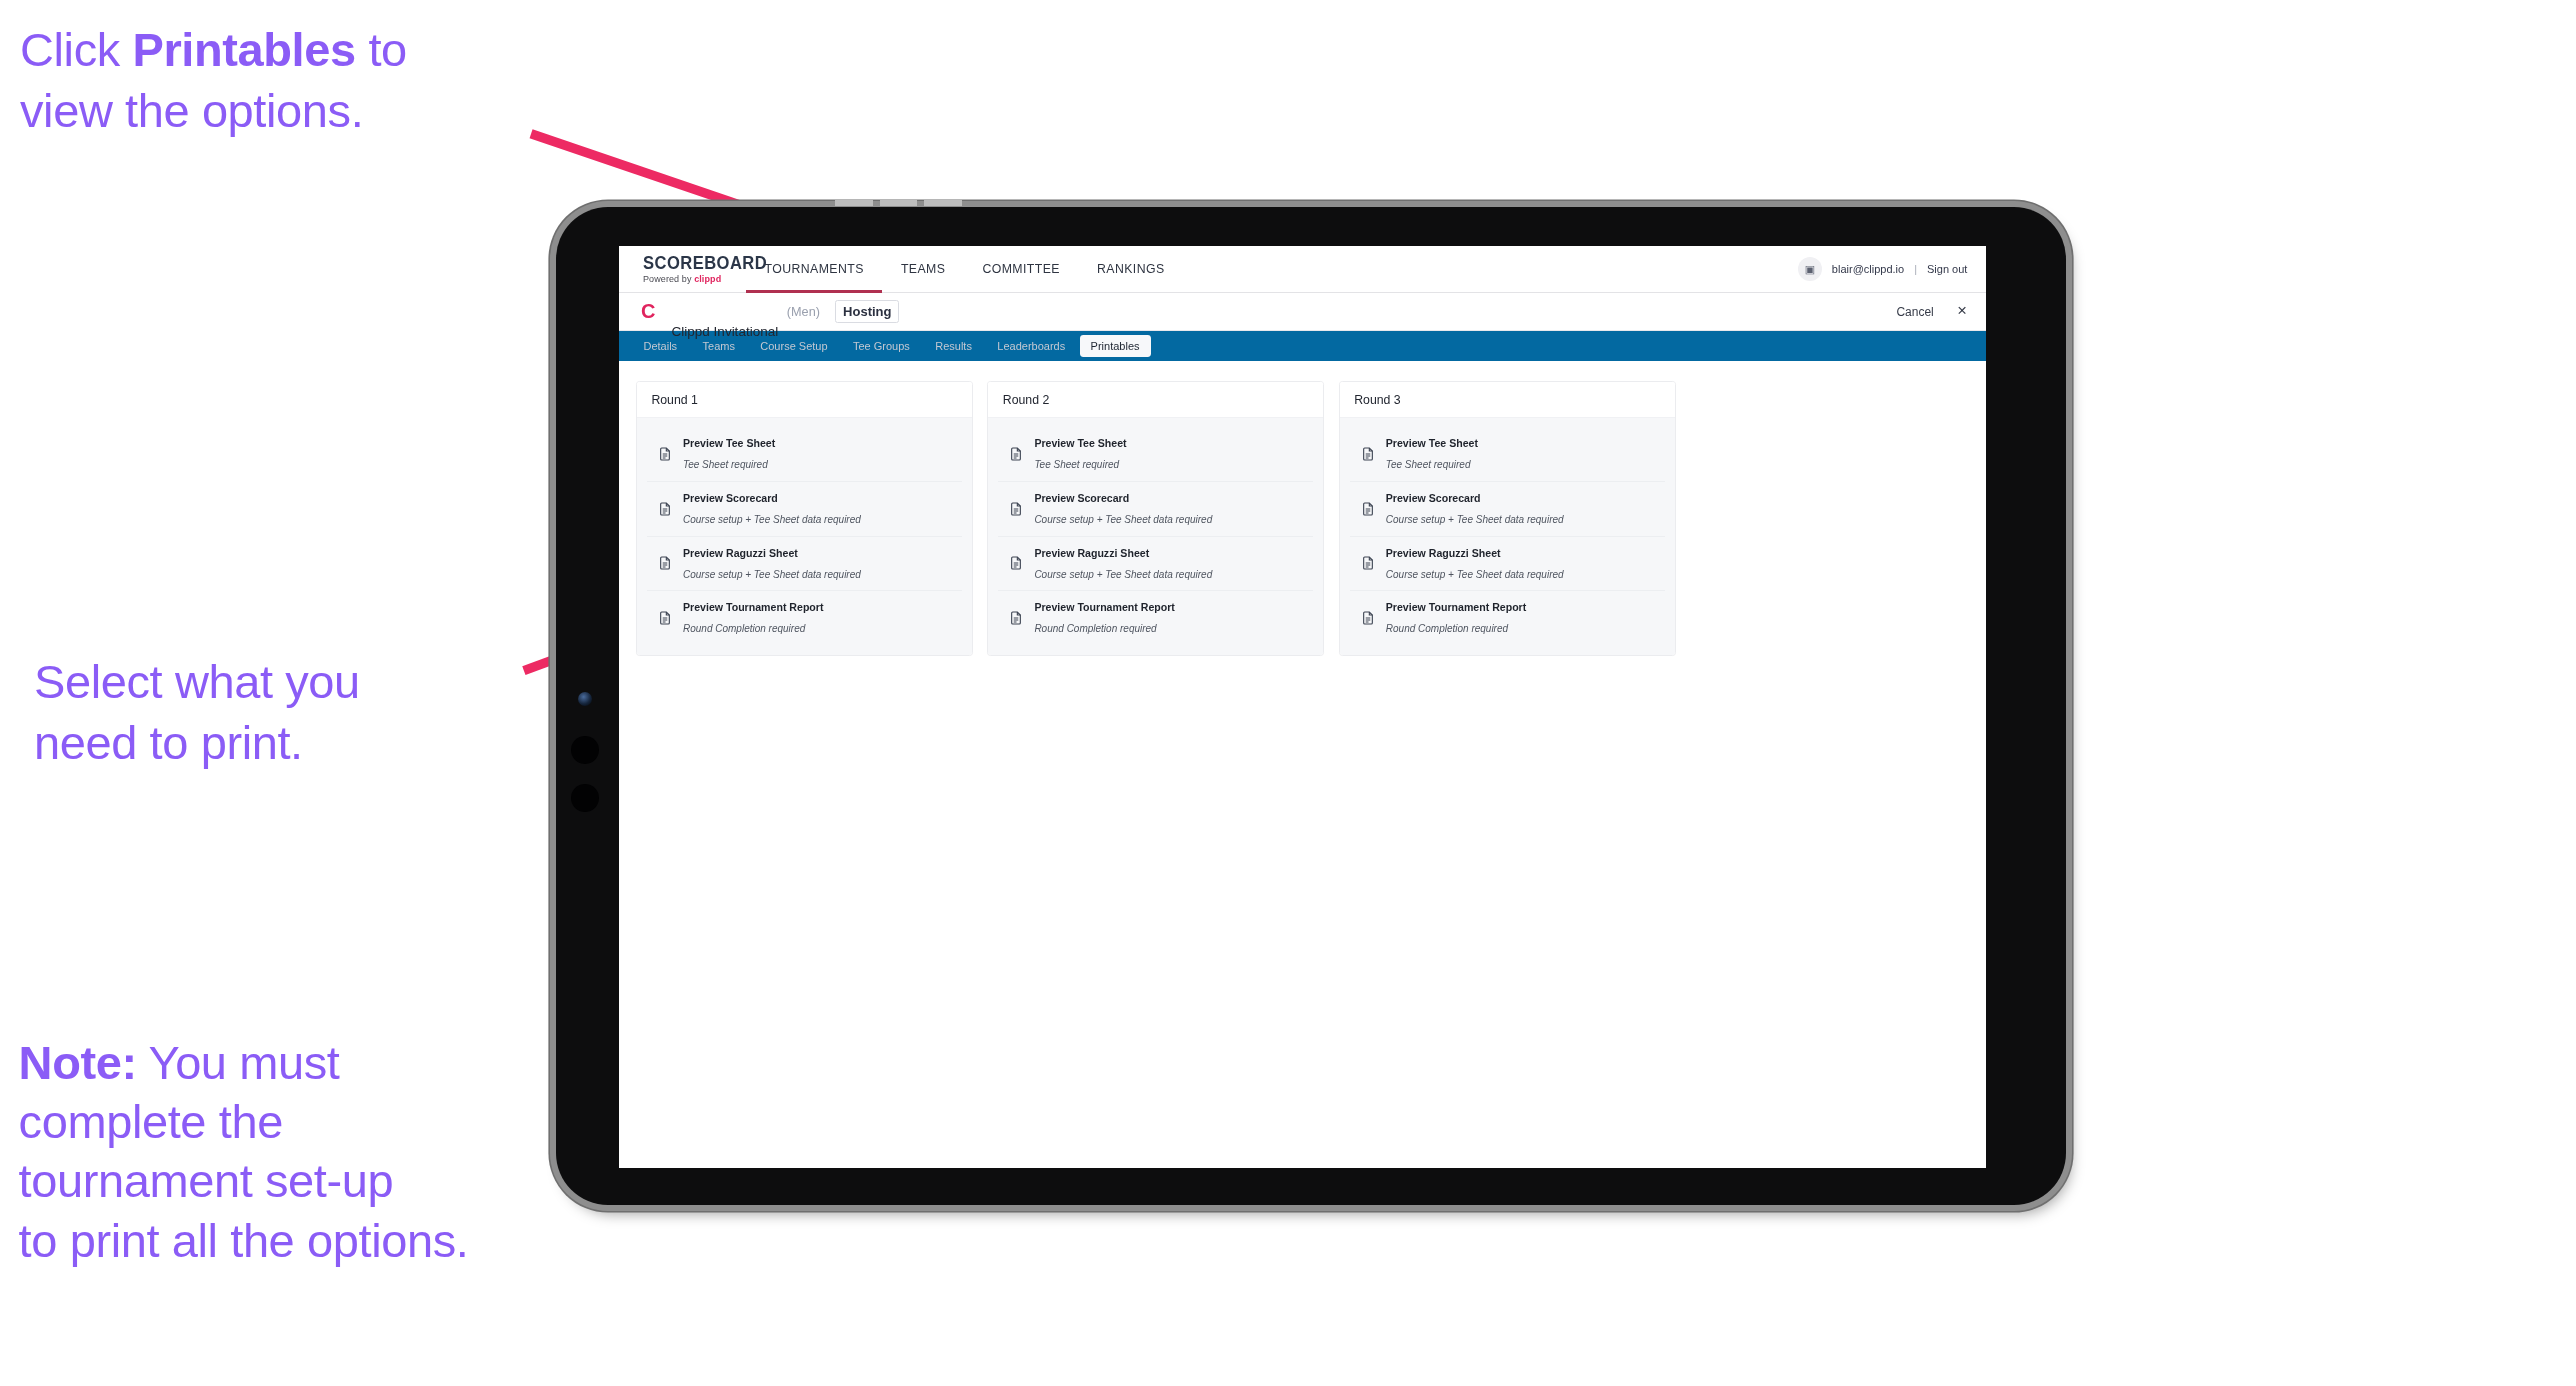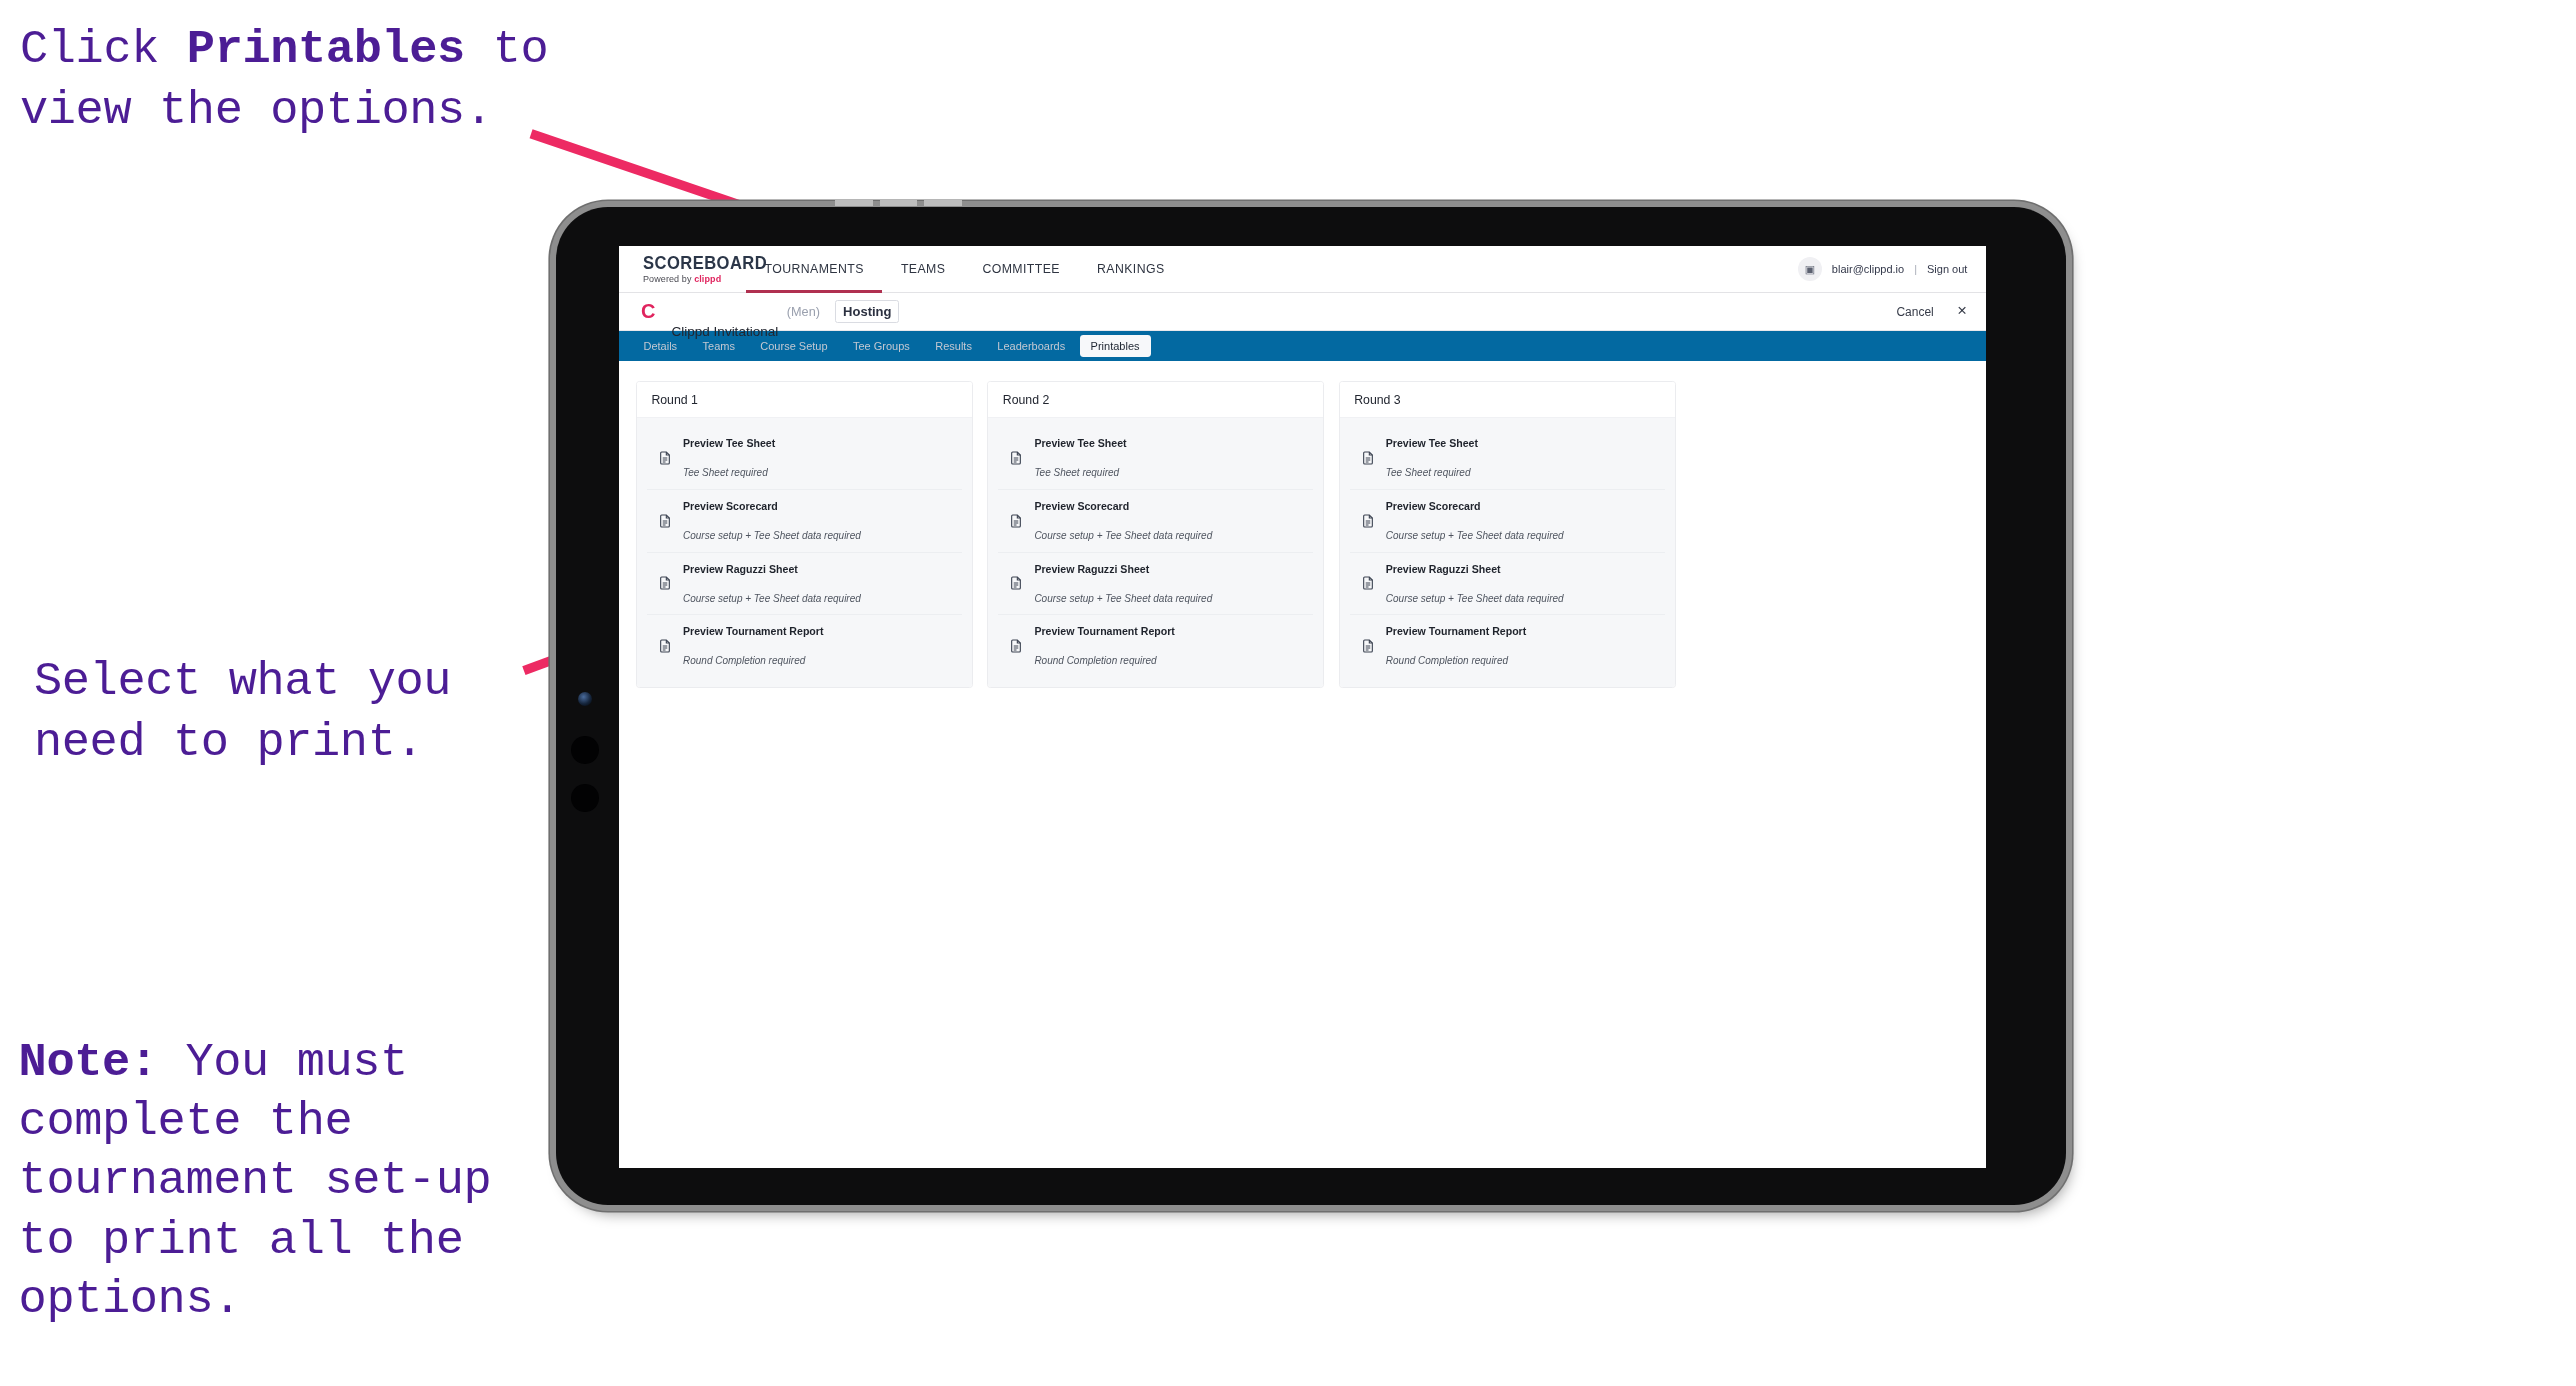--- a/index.html
+++ b/index.html
@@ -15,22 +15,22 @@
   #stage {
     position: relative;
     width: 2576px;
     height: 1386px;
     background: #ffffff;
   }
 
   
   .annot {
     position: absolute;
-    color: #4c1d95;
-    font-family: Liberation Mono, monospace;
+    color: #8b5cf6;
+    font-family: Liberation Sans, sans-serif;
     font-weight: 400;
     line-height: 1.30;
     letter-spacing: -0.4px;
     white-space: pre-line;
   }
   .annot b { font-weight: 700; }
 
   #annot-click {
     left: 20px;
     top: 18.6px;
@@ -256,21 +256,21 @@
     background: #f6f7f9;
     border-bottom: 0.8px solid #eceef1;
     cursor: pointer;
   }
   .p-item:last-child { border-bottom: none; }
   .p-icon {
     flex: 0 0 auto;
     width: 16px; height: 16px;
     color: #3d4453;
   }
-  .p-text { display: flex; flex-direction: column; gap: 18px; }
+  .p-text { display: flex; flex-direction: column; gap: 10px; }
   .p-title {
     font-size: 10.6px;
     font-weight: 700;
     color: #1f232c;
     line-height: 1.15;
   }
   .p-sub {
     font-size: 10px;
     font-style: italic;
     color: #4e545f;

